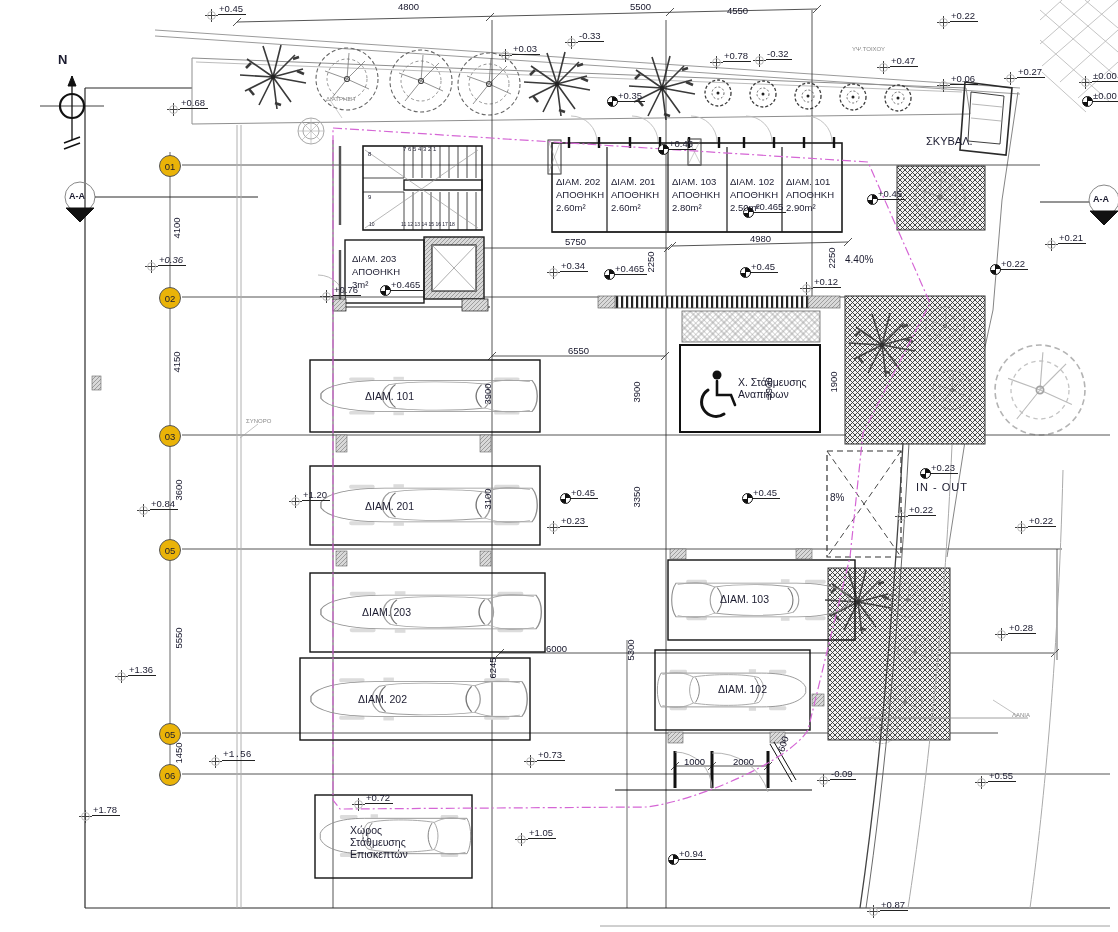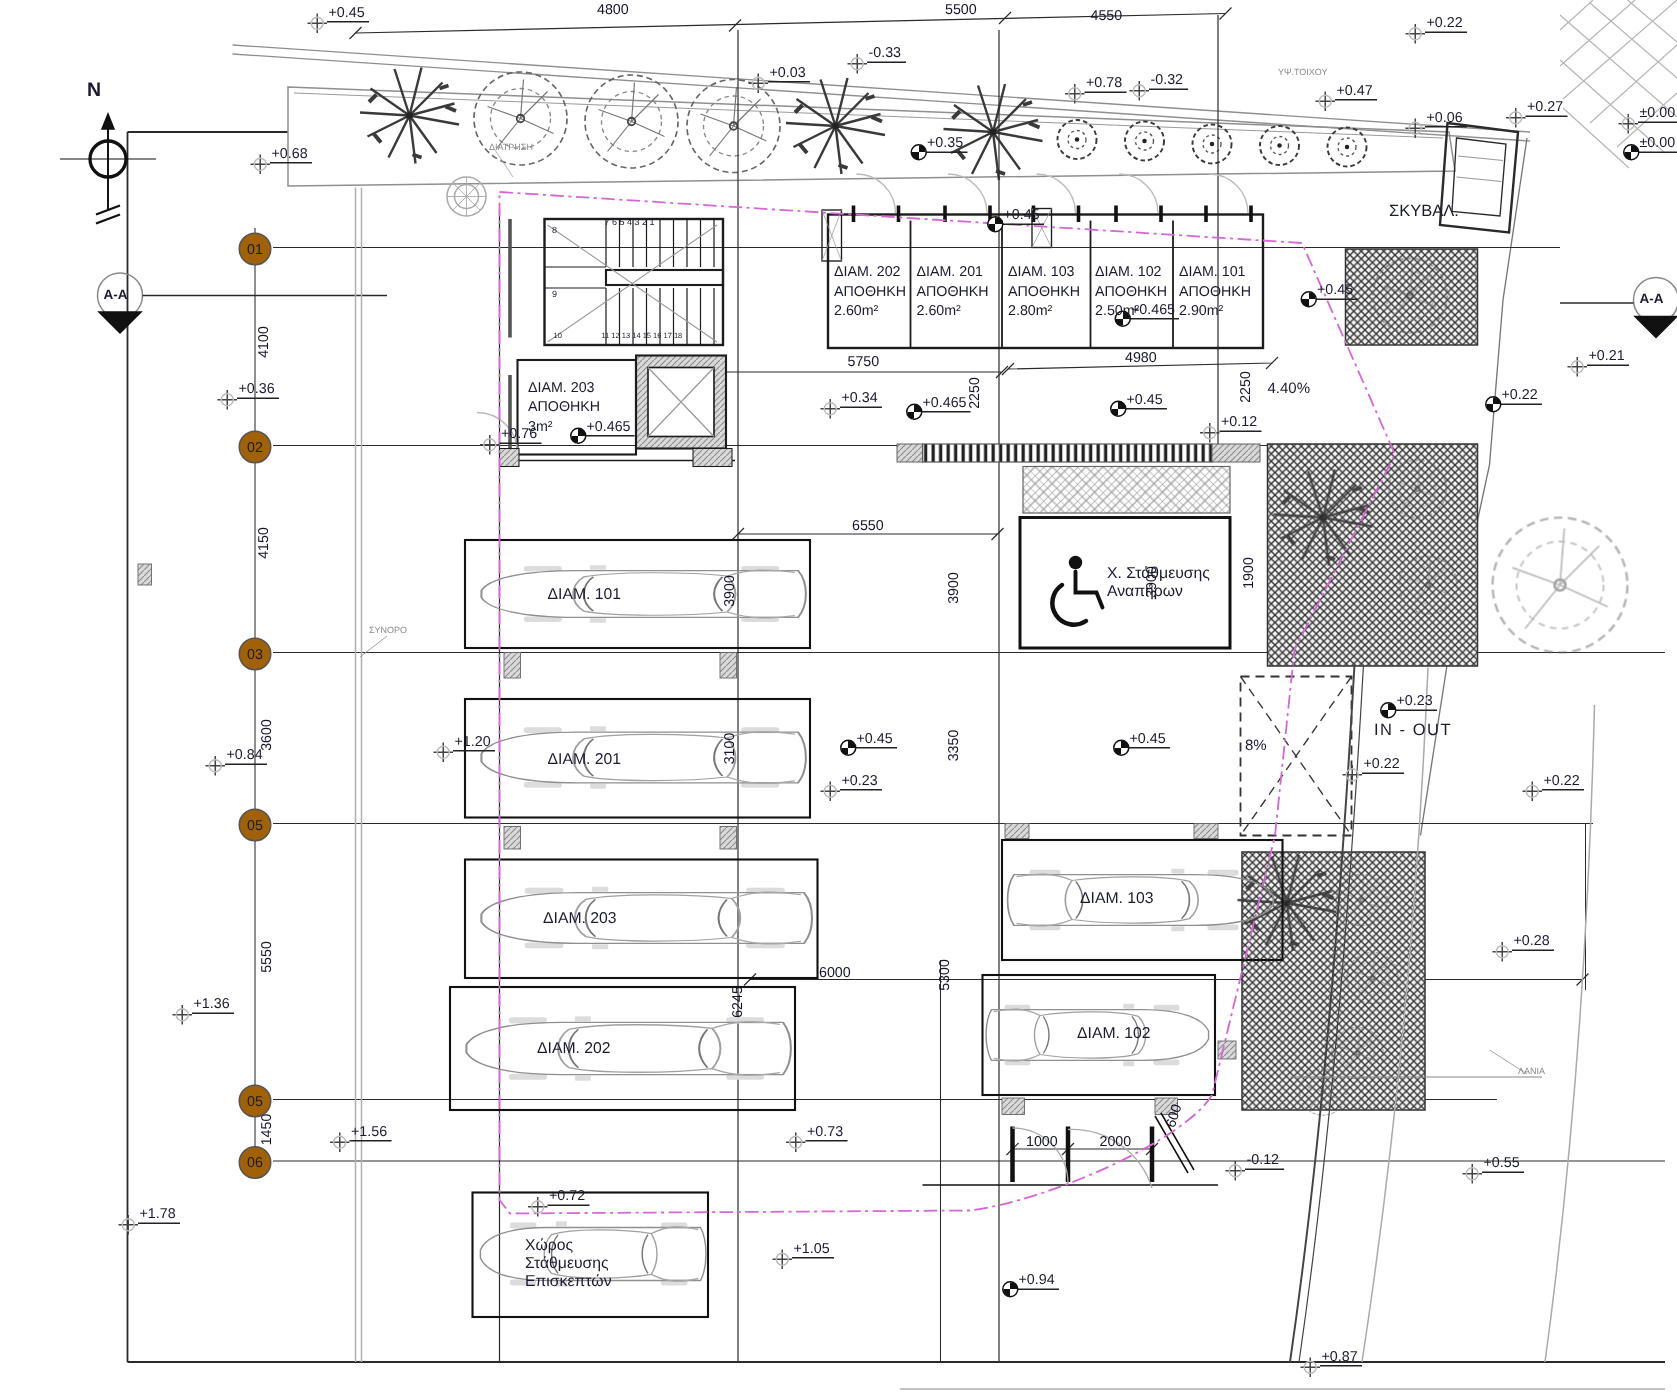--- a/index.html
+++ b/index.html
@@ -21,21 +21,21 @@
   .elev{position:absolute;font-size:9.5px;white-space:nowrap}
   .elev .txt{border-bottom:1.2px solid #222;padding:0 3px 0 1px;display:inline-block}
   .elev .sym{position:absolute}
   .sym.b{left:-10px;bottom:-5px;width:9px;height:9px;border:1px solid #111;border-radius:50%;
          background:conic-gradient(from 0deg,#111 0 25%,#fff 0 50%,#111 0 75%,#fff 0)}
   .sym.c{left:-13px;bottom:-7px;width:13px;height:13px;
          background:linear-gradient(#444,#444) 50% 0/1px 100% no-repeat,
                     linear-gradient(#444,#444) 0 50%/100% 1px no-repeat}
   .sym.c::after{content:'';position:absolute;inset:2px;border:1px solid #bbb;border-radius:50%}
   .bub{position:absolute;width:20px;height:20px;border:1px solid #555;border-radius:50%;
-       background:#a16207;display:flex;align-items:center;justify-content:center;font-size:9.5px}
+       background:#eab308;display:flex;align-items:center;justify-content:center;font-size:9.5px}
   .stor{position:absolute;font-size:9.5px;line-height:1.35;white-space:pre}
   .park{position:absolute;font-size:10.5px;white-space:pre}
 </style>
 </head>
 <body>
 
 <div id="plan">
 <svg id="drawing" width="1118" height="932" viewBox="0 0 1118 932" xmlns="http://www.w3.org/2000/svg">
 <defs>
   <pattern id="xh" width="8" height="8" patternUnits="userSpaceOnUse" patternTransform="rotate(45)">
@@ -367,45 +367,45 @@
       <div class="elev" style="left: 723px; top: 50px;"><span class="sym c"></span><span class="txt">+0.78</span></div>
       <div class="elev" style="left: 578px; top: 30px;"><span class="sym c"></span><span class="txt">-0.33</span></div>
       <div class="elev" style="left: 766px; top: 48px;"><span class="sym c"></span><span class="txt">-0.32</span></div>
       <div class="elev" style="left: 890px; top: 55px;"><span class="sym c"></span><span class="txt">+0.47</span></div>
       <div class="elev" style="left: 950px; top: 10px;"><span class="sym c"></span><span class="txt">+0.22</span></div>
       <div class="elev" style="left: 950px; top: 73px;"><span class="sym c"></span><span class="txt">+0.06</span></div>
       <div class="elev" style="left: 1005px; top: 66px; margin-left: 12px;"><span class="sym c"></span><span class="txt">+0.27</span></div>
       <div class="elev" style="left: 1092px; top: 70px;"><span class="sym c"></span><span class="txt">±0.00</span></div>
       <div class="elev" style="left: 1092px; top: 90px;"><span class="sym b"></span><span class="txt">±0.00</span></div>
       <div class="elev" style="left: 617px; top: 90px;"><span class="sym b"></span><span class="txt">+0.35</span></div>
-      <div class="elev" style="left: 158px; top: 254px;"><span class="sym c"></span><span class="txt">+0.36</span></div>
+      <div class="elev" style="left: 158px; top: 254px; font-style: italic;"><span class="sym c"></span><span class="txt">+0.36</span></div>
       <div class="elev" style="left: 150px; top: 498px;"><span class="sym c"></span><span class="txt">+0.84</span></div>
       <div class="elev" style="left: 128px; top: 664px;"><span class="sym c"></span><span class="txt">+1.36</span></div>
-      <div class="elev" style="left: 233px; top: 749px;"><span class="sym c"></span><span class="txt">+1.56</span></div>
+      <div class="elev" style="left: 222px; top: 749px; font-family: Liberation Mono, monospace;"><span class="sym c"></span><span class="txt">+1.56</span></div>
       <div class="elev" style="left: 92px; top: 804px;"><span class="sym c"></span><span class="txt">+1.78</span></div>
       <div class="elev" style="left: 333px; top: 284px;"><span class="sym c"></span><span class="txt">+0.76</span></div>
       <div class="elev" style="left: 668px; top: 138px;"><span class="sym b"></span><span class="txt">+0.45</span></div>
       <div class="elev" style="left: 753px; top: 201px;"><span class="sym b"></span><span class="txt">+0.465</span></div>
       <div class="elev" style="left: 560px; top: 260px;"><span class="sym c"></span><span class="txt">+0.34</span></div>
       <div class="elev" style="left: 614px; top: 263px;"><span class="sym b"></span><span class="txt">+0.465</span></div>
       <div class="elev" style="left: 390px; top: 279px;"><span class="sym b"></span><span class="txt">+0.465</span></div>
       <div class="elev" style="left: 750px; top: 261px;"><span class="sym b"></span><span class="txt">+0.45</span></div>
       <div class="elev" style="left: 813px; top: 276px;"><span class="sym c"></span><span class="txt">+0.12</span></div>
       <div class="elev" style="left: 877px; top: 188px;"><span class="sym b"></span><span class="txt">+0.45</span></div>
       <div class="elev" style="left: 1058px; top: 232px;"><span class="sym c"></span><span class="txt">+0.21</span></div>
       <div class="elev" style="left: 1000px; top: 258px;"><span class="sym b"></span><span class="txt">+0.22</span></div>
       <div class="elev" style="left: 570px; top: 487px;"><span class="sym b"></span><span class="txt">+0.45</span></div>
       <div class="elev" style="left: 560px; top: 515px;"><span class="sym c"></span><span class="txt">+0.23</span></div>
       <div class="elev" style="left: 752px; top: 487px;"><span class="sym b"></span><span class="txt">+0.45</span></div>
       <div class="elev" style="left: 302px; top: 489px;"><span class="sym c"></span><span class="txt">+1.20</span></div>
       <div class="elev" style="left: 930px; top: 462px;"><span class="sym b"></span><span class="txt">+0.23</span></div>
       <div class="elev" style="left: 908px; top: 504px;"><span class="sym c"></span><span class="txt">+0.22</span></div>
       <div class="elev" style="left: 1028px; top: 515px;"><span class="sym c"></span><span class="txt">+0.22</span></div>
       <div class="elev" style="left: 537px; top: 749px;"><span class="sym c"></span><span class="txt">+0.73</span></div>
-      <div class="elev" style="left: 830px; top: 768px;"><span class="sym c"></span><span class="txt">-0.12</span></div>
+      <div class="elev" style="left: 830px; top: 768px;"><span class="sym c"></span><span class="txt">-0.09</span></div>
       <div class="elev" style="left: 365px; top: 792px;"><span class="sym c"></span><span class="txt">+0.72</span></div>
       <div class="elev" style="left: 528px; top: 827px;"><span class="sym c"></span><span class="txt">+1.05</span></div>
       <div class="elev" style="left: 678px; top: 848px;"><span class="sym b"></span><span class="txt">+0.94</span></div>
       <div class="elev" style="left: 1008px; top: 622px;"><span class="sym c"></span><span class="txt">+0.28</span></div>
       <div class="elev" style="left: 988px; top: 770px;"><span class="sym c"></span><span class="txt">+0.55</span></div>
       <div class="elev" style="left: 880px; top: 899px;"><span class="sym c"></span><span class="txt">+0.87</span></div>
       <div class="bub" style="left: 159px; top: 155px;">01</div>
       <div class="bub" style="left: 159px; top: 287px;">02</div>
       <div class="bub" style="left: 159px; top: 425px;">03</div>
       <div class="bub" style="left: 159px; top: 539px;">05</div>

